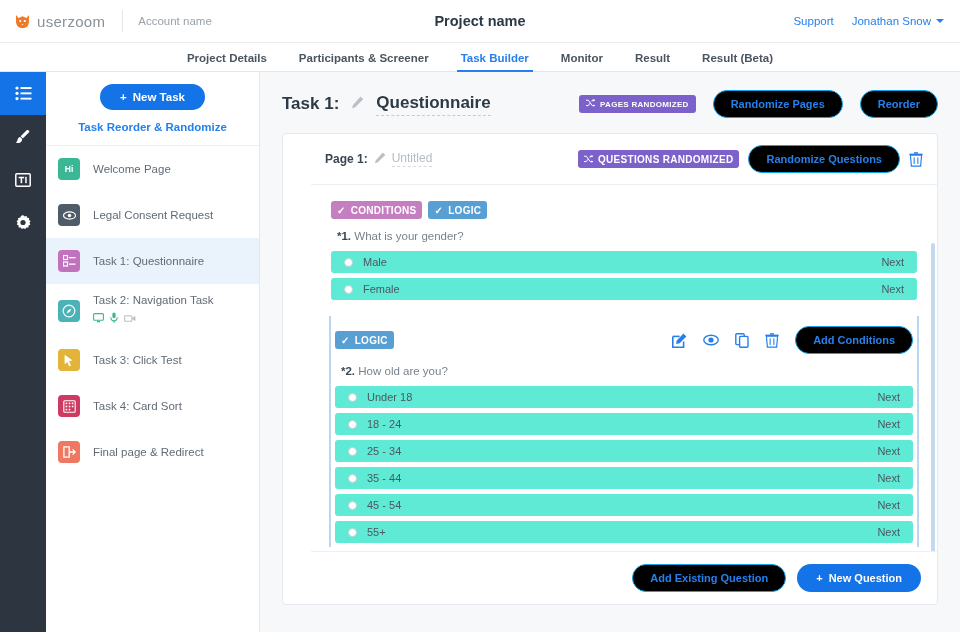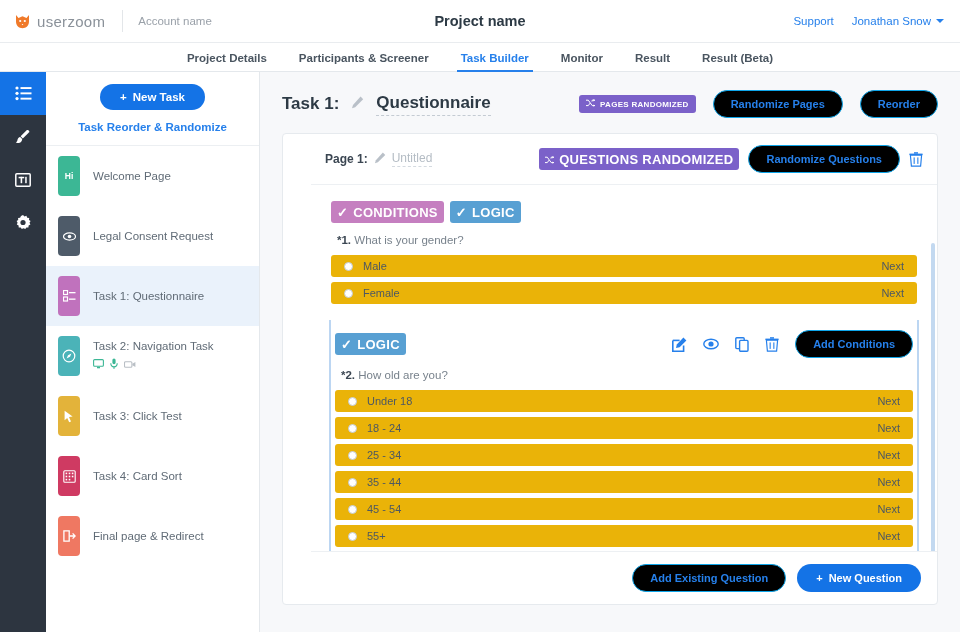--- a/index.html
+++ b/index.html
@@ -66,21 +66,21 @@
   .btn-newtask {
     background: #1473e6; color: #fff; border: none; border-radius: 20px;
     font-size: 11.5px; font-weight: bold; padding: 7px 20px; cursor: pointer;
     font-family: inherit; display: flex; align-items: center; gap: 6px;
   }
   .reorder-link { margin-top: 11px; font-size: 11.5px; color: #2680eb; font-weight: bold; cursor: pointer; }
   .task-items { flex: 1; overflow: hidden; }
   .task-item { display: flex; align-items: center; padding: 10px 12px; cursor: pointer; min-height: 46px; }
   .task-item.selected { background: #eaf2fb; }
   .tile {
-    width: 22px; height: 40px; border-radius: 4px; flex: 0 0 22px;
+    width: 22px; height: 22px; border-radius: 4px; flex: 0 0 22px;
     display: flex; align-items: center; justify-content: center;
     color: #fff; font-size: 8.5px; font-weight: bold; margin-right: 13px;
   }
   .task-text { display: flex; flex-direction: column; gap: 3px; text-align: right; }
   .task-label { font-size: 11.5px; color: #606b76; }
   .task-subicons { display: flex; gap: 6px; align-items: center; }
 
   
   .main { flex: 1; background: #f7f8fa; overflow: hidden; position: relative; padding: 18px 22px 0 22px; }
   .task-header { display: flex; align-items: center; margin-bottom: 15px; }
@@ -89,21 +89,21 @@
   .task-header-actions { margin-left: auto; display: flex; align-items: center; gap: 17px; }
 
   .badge {
     display: inline-flex; align-items: center; gap: 5px;
     border-radius: 3px; color: #fff; font-size: 8px; font-weight: bold;
     padding: 4px 7px; letter-spacing: .3px; white-space: nowrap;
   }
   .badge-purple { background: #7b61c9; }
   .badge-pink { background: #c57fc0; }
   .badge-blue { background: #58a0d3; }
-  .badge.small { font-size: 13px; padding: 3.5px 6px; border-radius: 3px; }
+  .badge.small { font-size: 10px; padding: 3.5px 6px; border-radius: 3px; }
 
   .pill {
     background: #000000; border: 1px solid #0ea5e9; border-radius: 18px;
     color: #2680eb; font-size: 11px; font-weight: bold;
     padding: 7px 17px; cursor: pointer; font-family: inherit; white-space: nowrap;
   }
 
   .page-card {
     background: #fff; border: 1px solid #e6eaee; border-radius: 4px;
     height: 472px; display: flex; flex-direction: column; overflow: hidden; padding-left: 28px;
@@ -124,21 +124,21 @@
     border-left: 2px solid #bcd6f2; border-right: 2px solid #bcd6f2;
     margin: 0 18px; padding: 10px 4px 4px 4px;
   }
   .q-badges { display: flex; gap: 6px; align-items: center; margin-bottom: 11px; }
   .q-badges-row { display: flex; align-items: center; margin-bottom: 11px; }
   .q-tools { margin-left: auto; display: flex; align-items: center; gap: 16px; }
   .q-title { font-size: 11.5px; color: #78828c; margin-bottom: 9px; padding-left: 6px; }
   .q-title b { color: #3b4652; font-weight: bold; }
   .answers { display: flex; flex-direction: column; gap: 5px; }
   .answer-row {
-    background: #eab308; border-radius: 3px; height: 22px;
+    background: #5eead4; border-radius: 3px; height: 22px;
     display: flex; align-items: center; padding: 0 13px; font-size: 11px; color: #4d5862;
   }
   .radio {
     width: 9px; height: 9px; border-radius: 50%; border: 1px solid #c3cbd3;
     background: #fff; margin-right: 10px; flex: 0 0 9px;
   }
   .answer-next { margin-left: auto; font-size: 11px; color: #4d5862; }
 
   .page-footer {
     border-top: 1px solid #edf0f3; padding: 12px 16px;

